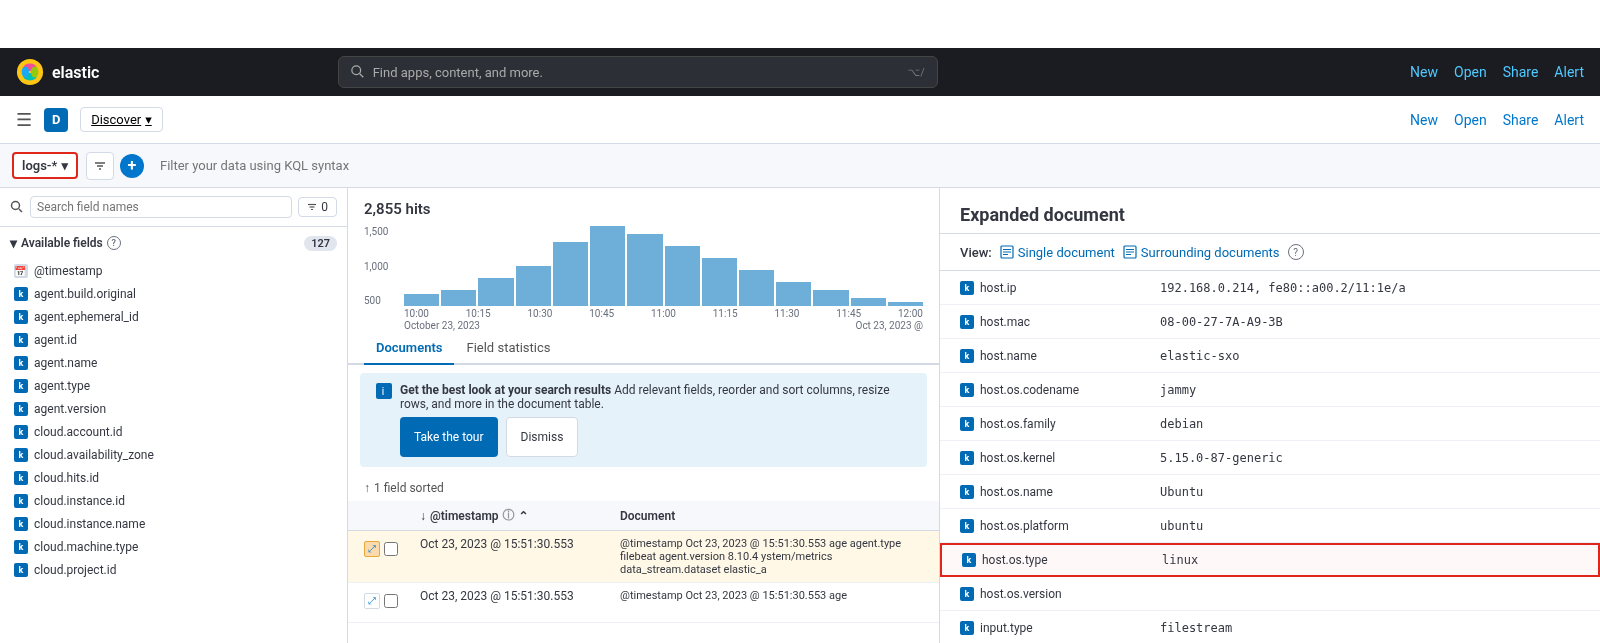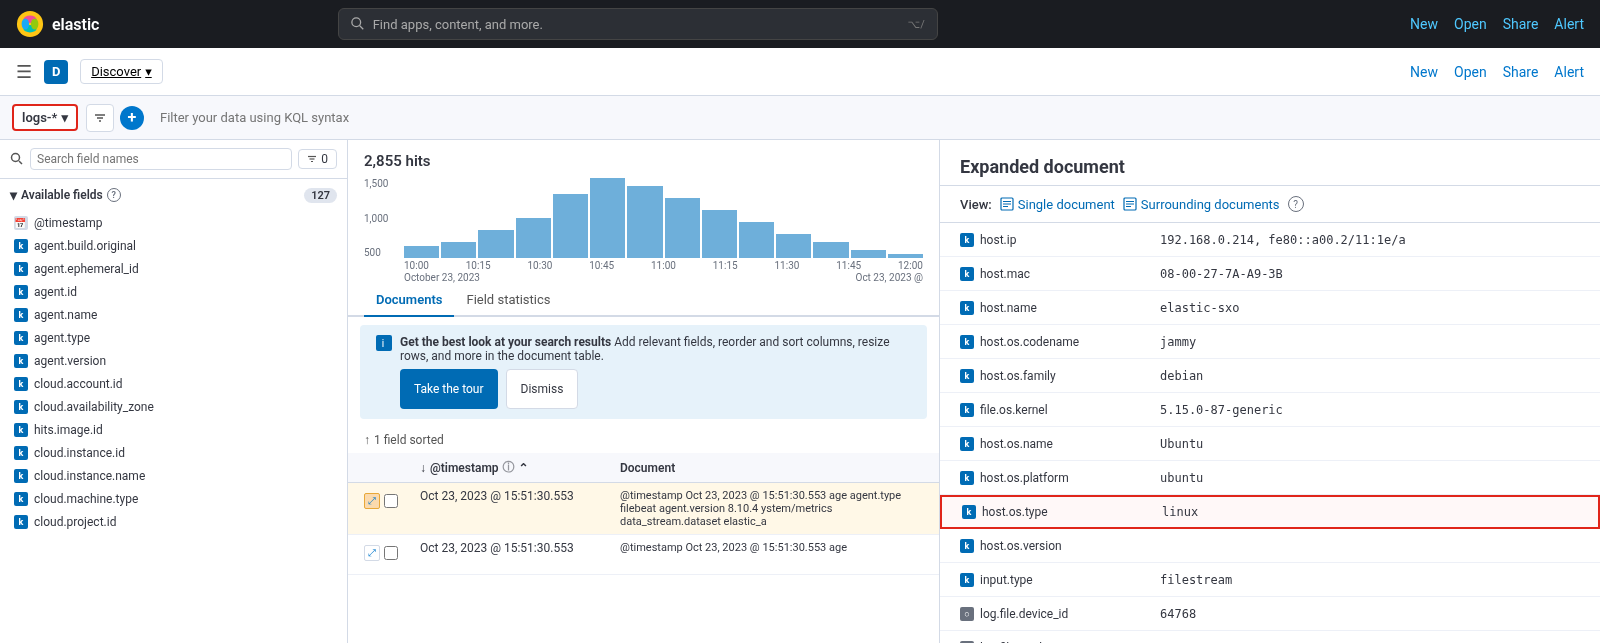--- a/index.html
+++ b/index.html
@@ -6,20 +6,21 @@
     body { background: #fff; font-size: 13px; color: #343741; overflow: hidden; }
 
     
     .top-nav {
       background: #1a1c21;
       height: 48px;
       display: flex;
       align-items: center;
       padding: 0 16px;
       gap: 4px;
+      margin-top: 48px;
     }
     .top-nav-logo {
       display: flex;
       align-items: center;
       gap: 8px;
       color: #fff;
       font-size: 16px;
       font-weight: 600;
     }
     .elastic-logo {
@@ -631,21 +632,21 @@
       <div class="field-item">
         <div class="field-icon k">k</div>
         <span>cloud.account.id</span>
       </div>
       <div class="field-item">
         <div class="field-icon k">k</div>
         <span>cloud.availability_zone</span>
       </div>
       <div class="field-item">
         <div class="field-icon k">k</div>
-        <span>hits.image.id</span>
+        <span>cloud.hits.id</span>
       </div>
       <div class="field-item">
         <div class="field-icon k">k</div>
         <span>cloud.instance.id</span>
       </div>
       <div class="field-item">
         <div class="field-icon k">k</div>
         <span>cloud.instance.name</span>
       </div>
       <div class="field-item">
@@ -809,21 +810,21 @@
       <div class="expanded-row">
         <div class="exp-field">
           <div class="exp-field-icon">k</div>
           <span>host.os.family</span>
         </div>
         <div class="exp-value">debian</div>
       </div>
       <div class="expanded-row">
         <div class="exp-field">
           <div class="exp-field-icon">k</div>
-          <span>file.os.kernel</span>
+          <span>host.os.kernel</span>
         </div>
         <div class="exp-value">5.15.0-87-generic</div>
       </div>
       <div class="expanded-row">
         <div class="exp-field">
           <div class="exp-field-icon">k</div>
           <span>host.os.name</span>
         </div>
         <div class="exp-value">Ubuntu</div>
       </div>

